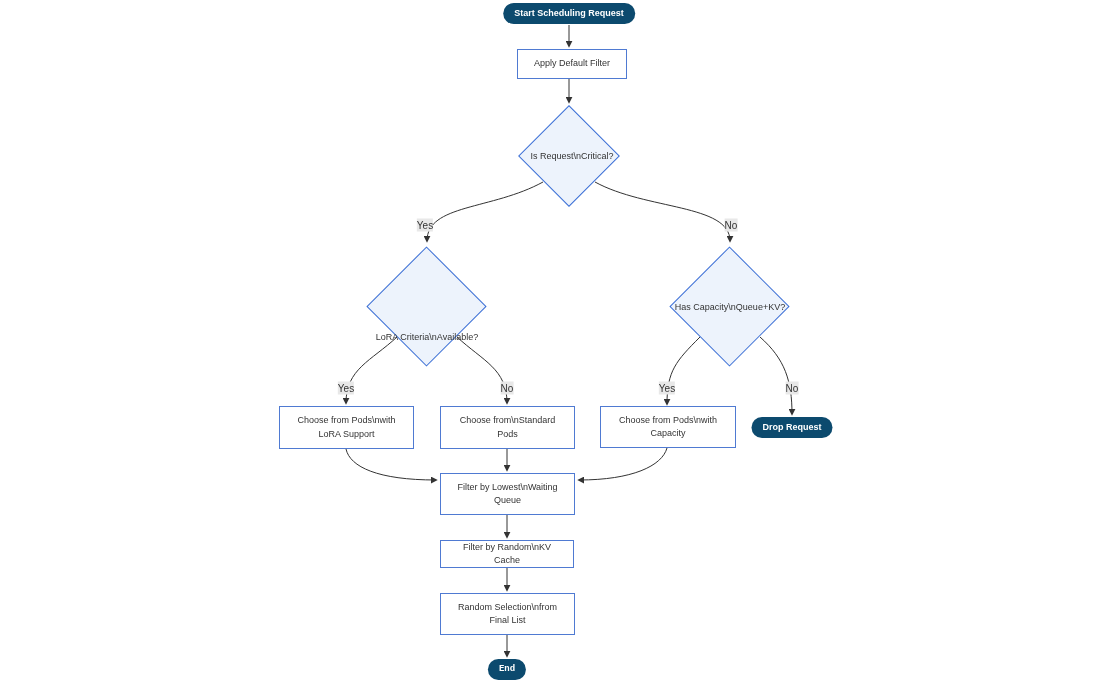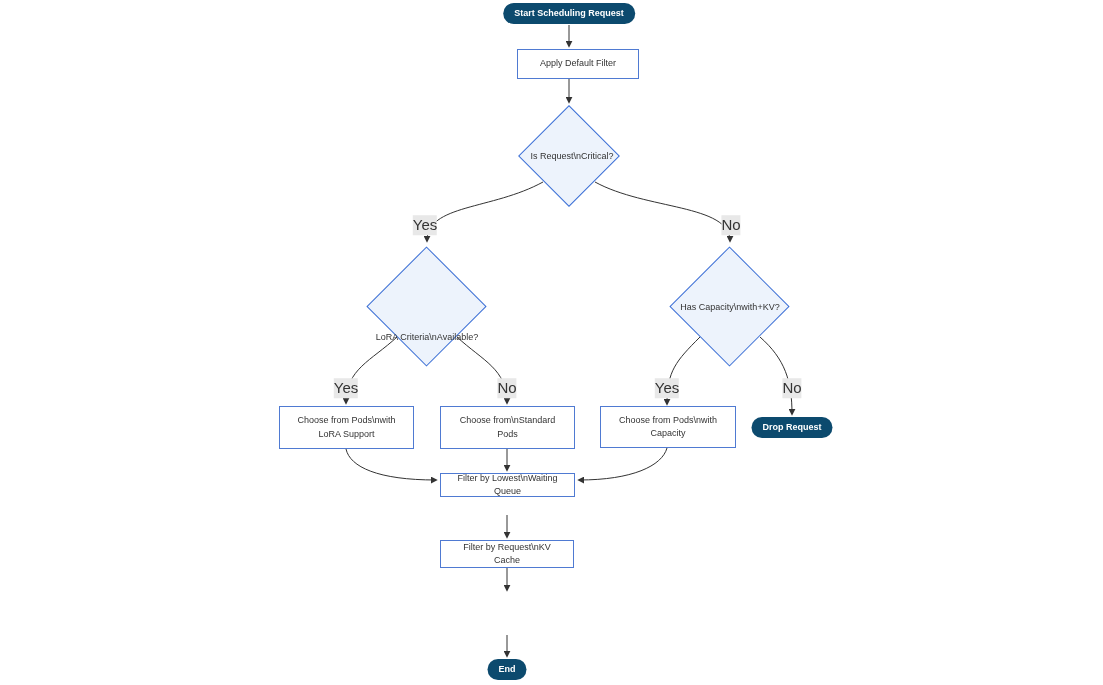--- a/index.html
+++ b/index.html
@@ -59,21 +59,21 @@
     white-space: nowrap;
     font-size: 9px;
     color: #333333;
   }
   .elabel {
     position: absolute;
     z-index: 3;
     transform: translate(-50%,-50%);
     background: #e8e8e8;
     color: #333333;
-    font-size: 15px;
+    font-size: 10px;
     padding: 0px 0;
     line-height: 1.3;
   }
 </style>
 </head>
 <body>
 
 <div class="canvas">
 
   <svg class="edges" viewBox="0 0 1103 685">
@@ -99,55 +99,59 @@
       <path d="M507,635 V656" marker-end="url(#arrow)"></path>
     </g>
   </svg>
 
   <div class="node pill" style="left:569px; top:3px;">
     <span class="nlabel">Start Scheduling Request</span>
   </div>
   <div class="node pill" style="left:792px; top:417px;">
     <span class="nlabel">Drop Request</span>
   </div>
-  <div class="node pill" style="left:507px; top:659px;">
+  <div class="node pill" style="left:507px; top:659px;font-family:Liberation Mono, monospace;">
     <span class="nlabel">End</span>
   </div>
 
-  <div class="node process" style="left:517px; top:49px; width:122px; height:30px;">
+  <div class="node process" style="left:517px; top:49px; width:110px; height:30px;">
     <span class="nlabel">Apply Default Filter</span>
   </div>
   <div class="node process" style="left:279px; top:406px; width:135px; height:43px;">
     <span class="nlabel">Choose from Pods\nwith
 LoRA Support</span>
   </div>
   <div class="node process" style="left:440px; top:406px; width:135px; height:43px;">
     <span class="nlabel">Choose from\nStandard
 Pods</span>
   </div>
   <div class="node process" style="left:600px; top:406px; width:136px; height:42px;">
     <span class="nlabel">Choose from Pods\nwith
 Capacity</span>
   </div>
-  <div class="node process" style="left:440px; top:473px; width:135px; height:24px;">
+  <div class="node process" style="left:440px; top:473px; width:135px; height:42px;">
     <span class="nlabel">Filter by Lowest\nWaiting
 Queue</span>
   </div>
   <div class="node process" style="left:440px; top:540px; width:134px; height:28px;">
-    <span class="nlabel">Filter by Request\nKV Cache</span>
+    <span class="nlabel">Filter by Random\nKV Cache</span>
+  </div>
+  <div class="node process" style="left:440px; top:593px; width:135px; height:42px;">
+    <span class="nlabel">Random Selection\nfrom
+Final List</span>
   </div>
 
   <div class="diamond" style="left:533px; top:120px; width:72px; height:72px;"></div>
   <div class="dlabel" style="left:569px; top:156px;padding-left:6px;">Is Request\nCritical?</div>
 
   <div class="diamond" style="left:384px; top:264px; width:85px; height:85px;"></div>
   <div class="dlabel" style="left:427px; top:307px;margin-top:30px;">LoRA Criteria\nAvailable?</div>
 
   <div class="diamond" style="left:687px; top:264px; width:85px; height:85px;"></div>
-  <div class="dlabel" style="left:730px; top:307px;">Has Capacity\nwith+KV?</div>
+  <div class="dlabel" style="left:730px; top:307px;">Has Capacity\nQueue+KV?</div>
 
   <div class="elabel" style="left:425px; top:225px;">Yes</div>
   <div class="elabel" style="left:731px; top:225px;">No</div>
   <div class="elabel" style="left:346px; top:388px;">Yes</div>
   <div class="elabel" style="left:507px; top:388px;">No</div>
   <div class="elabel" style="left:667px; top:388px;">Yes</div>
   <div class="elabel" style="left:792px; top:388px;">No</div>
 
 </div>
 

